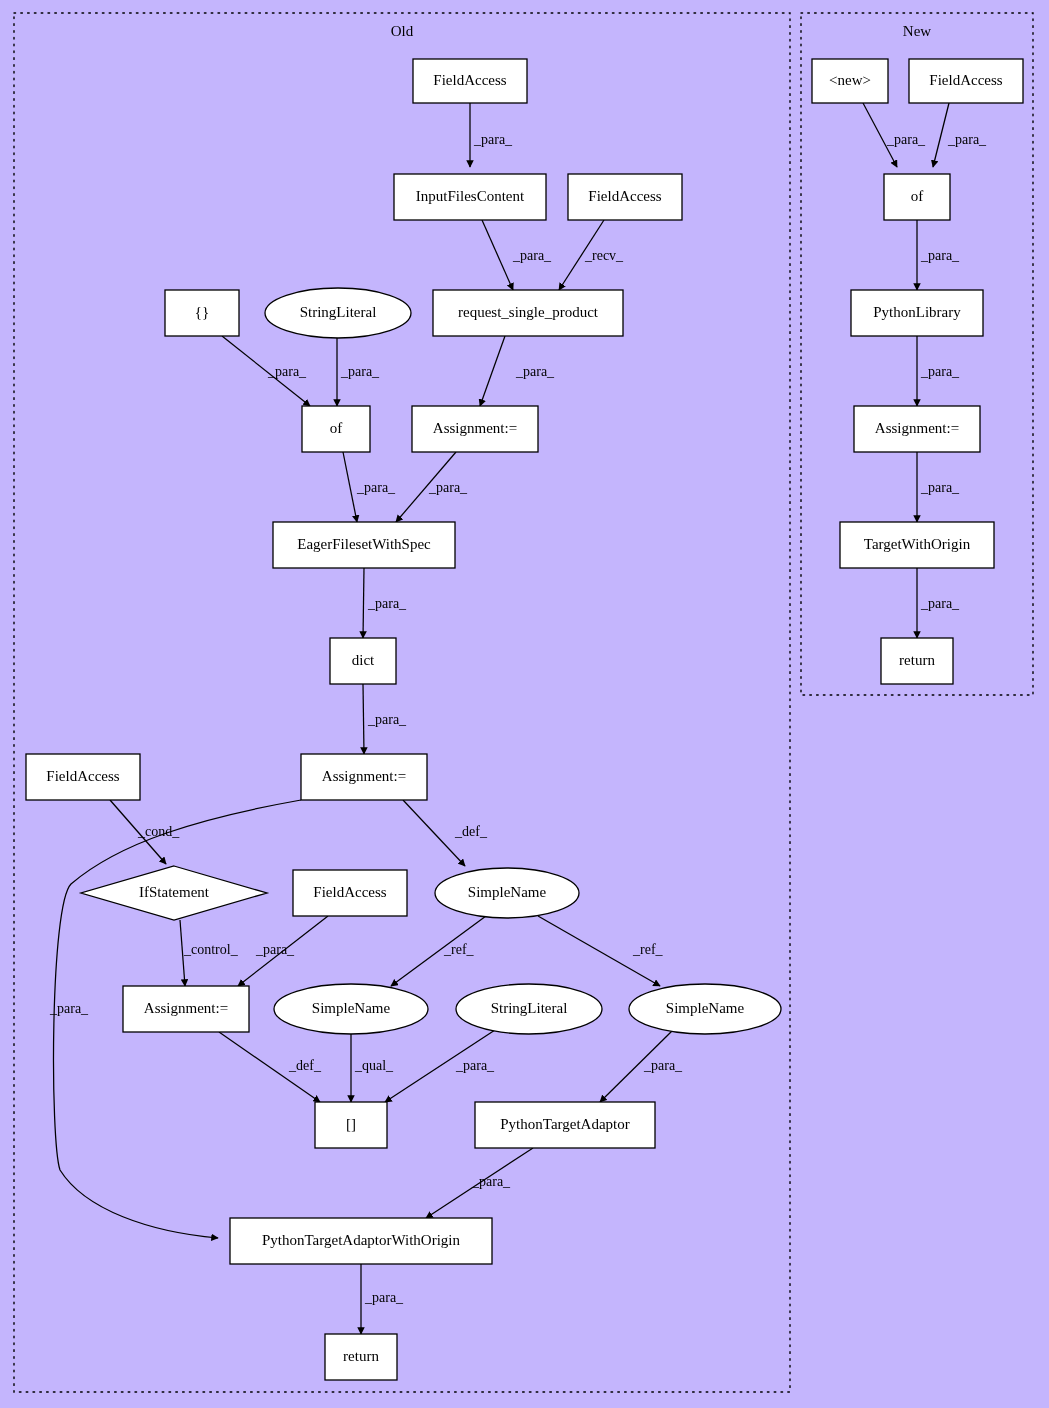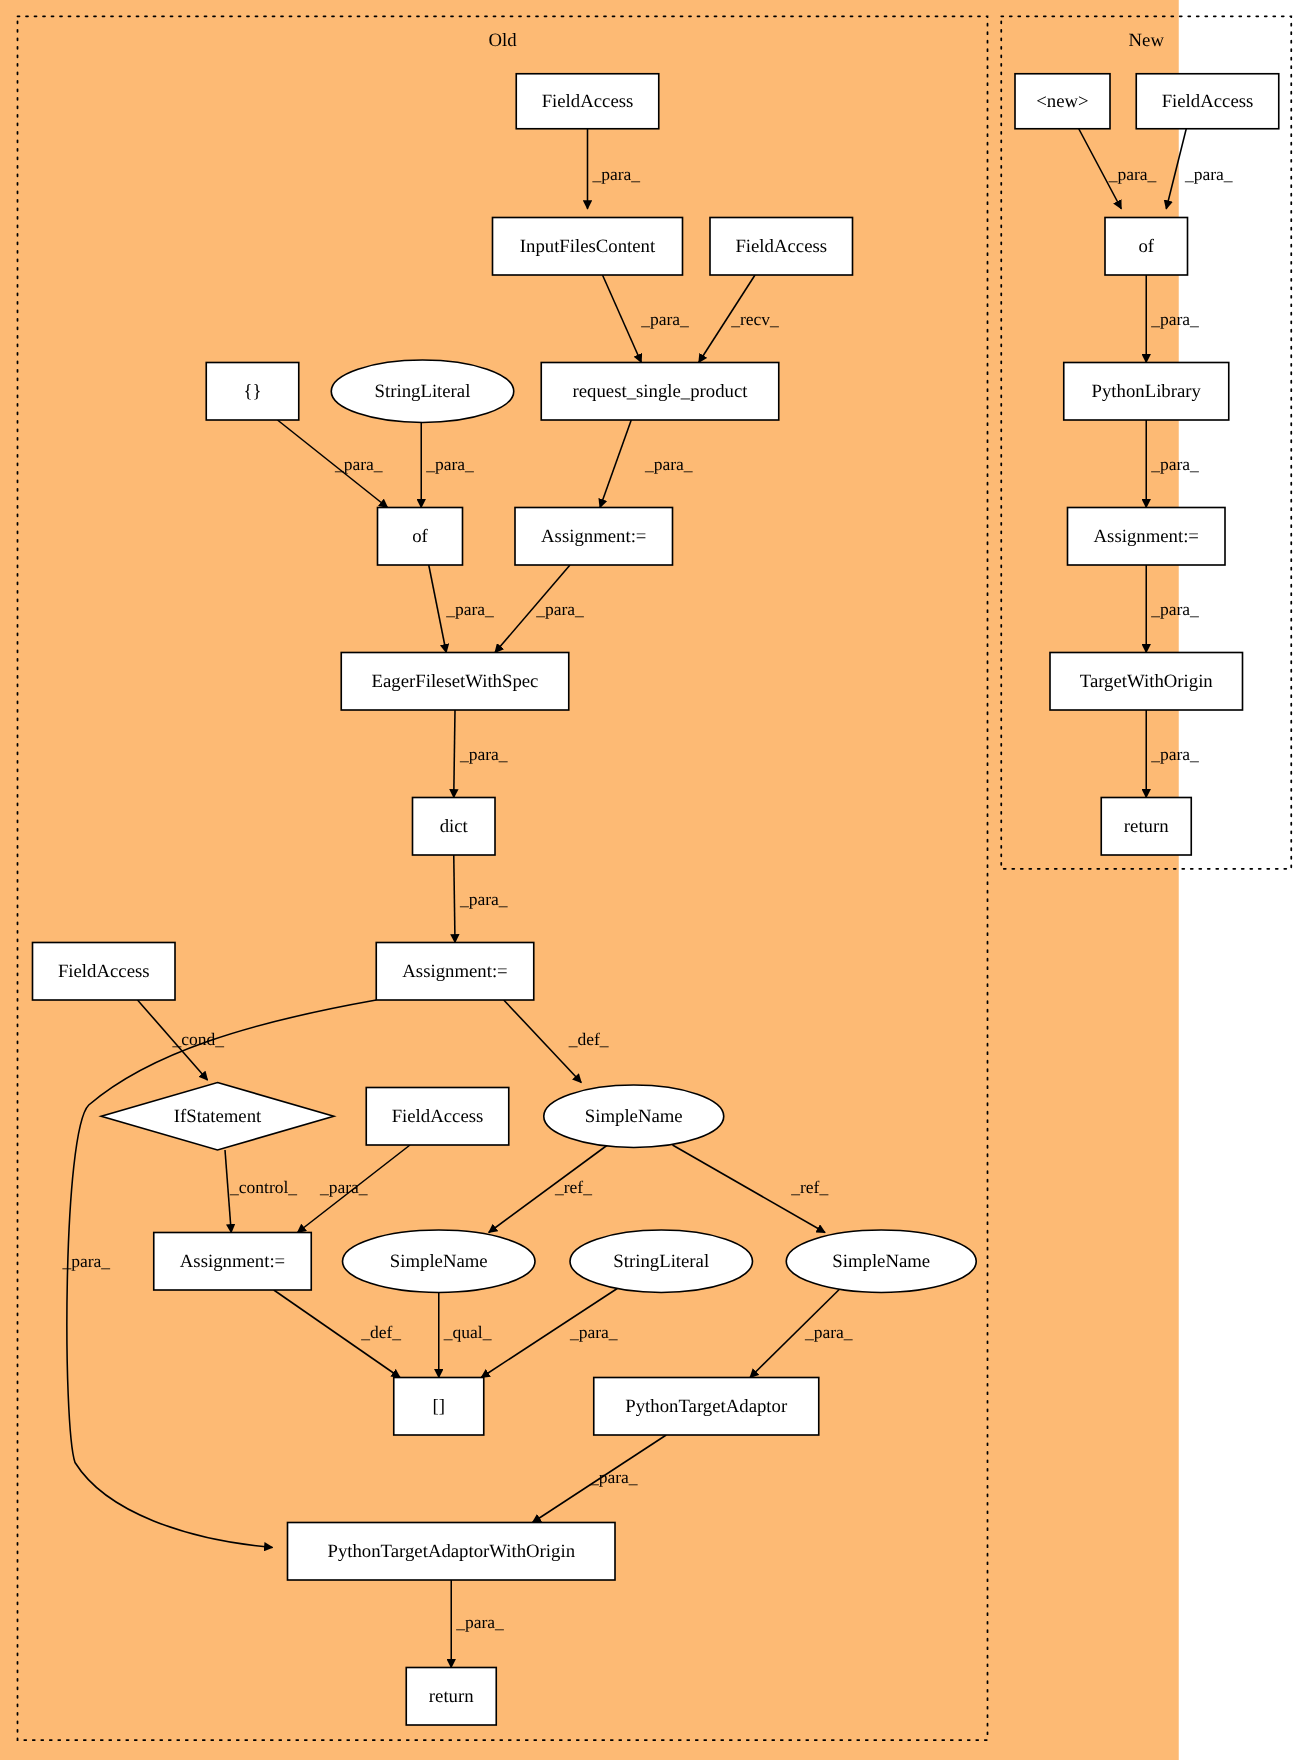--- a/index.html
+++ b/index.html
@@ -2,23 +2,23 @@
 <html><head>
 <meta charset="utf-8">
 <style>
   html, body {
     margin: 0;
     padding: 0;
     background: #ffffff;
   }
   #canvas {
     position: relative;
-    width: 943px;
+    width: 1049px;
     height: 1408px;
-    background: #fdba74;
+    background: #c4b5fd;
     font-family: "Liberation Serif", "DejaVu Serif", serif;
   }
   svg#graph {
     display: block;
     width: 1049px;
     height: 1408px;
   }
   .cluster-box {
     fill: none;
     stroke: #000000;

